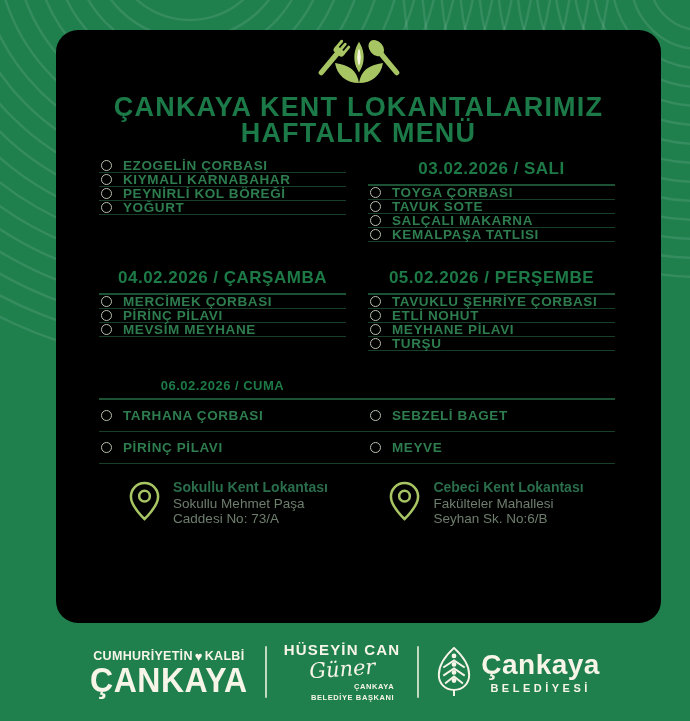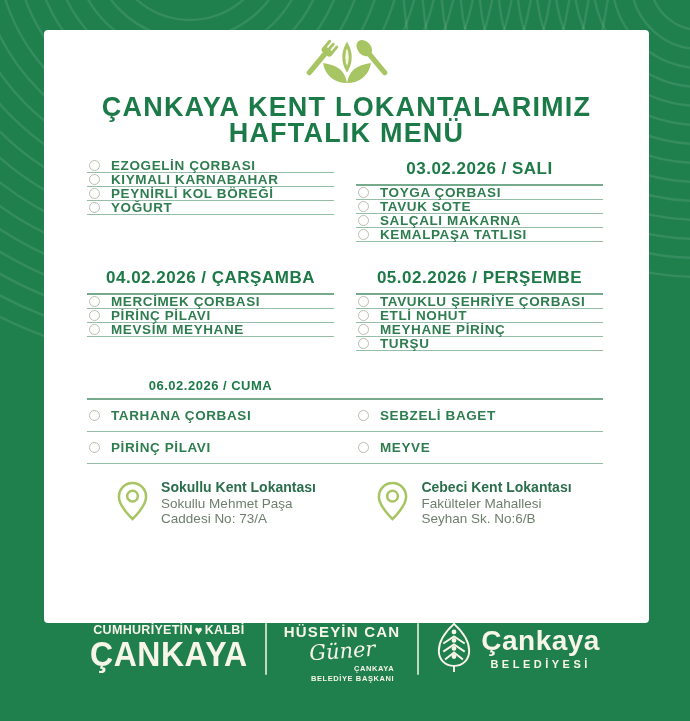--- a/index.html
+++ b/index.html
@@ -8,24 +8,24 @@
     position:relative;
     width:690px; height:721px;
     background:#1f7f4d;
     overflow:hidden;
     font-family:"Liberation Sans", sans-serif;
   }
   #bg-rings { position:absolute; left:0; top:0; width:690px; height:721px; }
   #bg-rings circle { fill:none; stroke:rgba(255,255,255,0.10); stroke-width:2.5; }
 
   .card {
-    position:absolute; left:44px; top:30px;
+    position:absolute; left:56px; top:30px;
     width:605px; height:593px;
-    background:#ffffff;
-    border-radius:4px;
+    background:#000000;
+    border-radius:22px;
   }
   .logo { display:block; margin:9px auto 0; }
 
   .title { text-align:center; margin-top:9px; color:#1b7a47; font-weight:bold;
            font-size:27px; line-height:26px; letter-spacing:1.2px; }
 
   .menu { margin:13px 46px 0 43px; }
   .day-grid { display:grid; grid-template-columns:1fr 1fr; column-gap:22px; row-gap:26px; }
   .day-header {
     text-align:center; color:#1d7a47; font-weight:bold; font-size:17px;
@@ -53,21 +53,21 @@
   .friday-row .item { border-bottom:none; height:31px; }
 
   .locations { margin:15px 46px 0 43px; display:grid; grid-template-columns:1fr 1fr; }
   .loc { display:flex; gap:12px; justify-content:center; align-items:flex-start; }
   .loc svg { flex:0 0 auto; margin-top:2px; }
   .loc-name { color:#2a6e4b; font-weight:bold; font-size:14px; line-height:1.18; }
   .loc-addr { color:#6e7e6d; font-size:13.5px; line-height:1.18; }
 
   .footer {
     position:absolute; left:0; top:623px; width:690px; height:98px;
-    display:flex; align-items:flex-start; justify-content:center; gap:17px;
+    display:flex; align-items:center; justify-content:center; gap:17px;
     color:#f7f5e8;
   }
   .fdiv { width:2px; height:52px; background:rgba(249,247,232,.75); border-radius:1px; }
   .brand1 { text-align:center; }
   .brand1 .l1 { font-size:12.5px; font-weight:bold; letter-spacing:.3px;
                 display:flex; align-items:center; justify-content:center; gap:2px; }
   .brand1 .heart { font-size:13px; line-height:1; }
   .brand1 .l2 { font-size:32px; font-weight:bold; line-height:1.0; letter-spacing:.5px;
                 transform:scale(1,1.08); transform-origin:top; }
   .brand2 { text-align:center; }
@@ -207,21 +207,21 @@
         <div class="item">
             <span class="bullet"></span>
             <span>TAVUKLU ŞEHRİYE ÇORBASI</span>
           </div>
         <div class="item">
             <span class="bullet"></span>
             <span>ETLİ NOHUT</span>
           </div>
         <div class="item">
             <span class="bullet"></span>
-            <span>MEYHANE PİRİNÇ</span>
+            <span>MEYHANE PİLAVI</span>
           </div>
         <div class="item">
             <span class="bullet"></span>
             <span>TURŞU</span>
           </div>
       </div>
 
     </div>
 
     <div class="friday">

